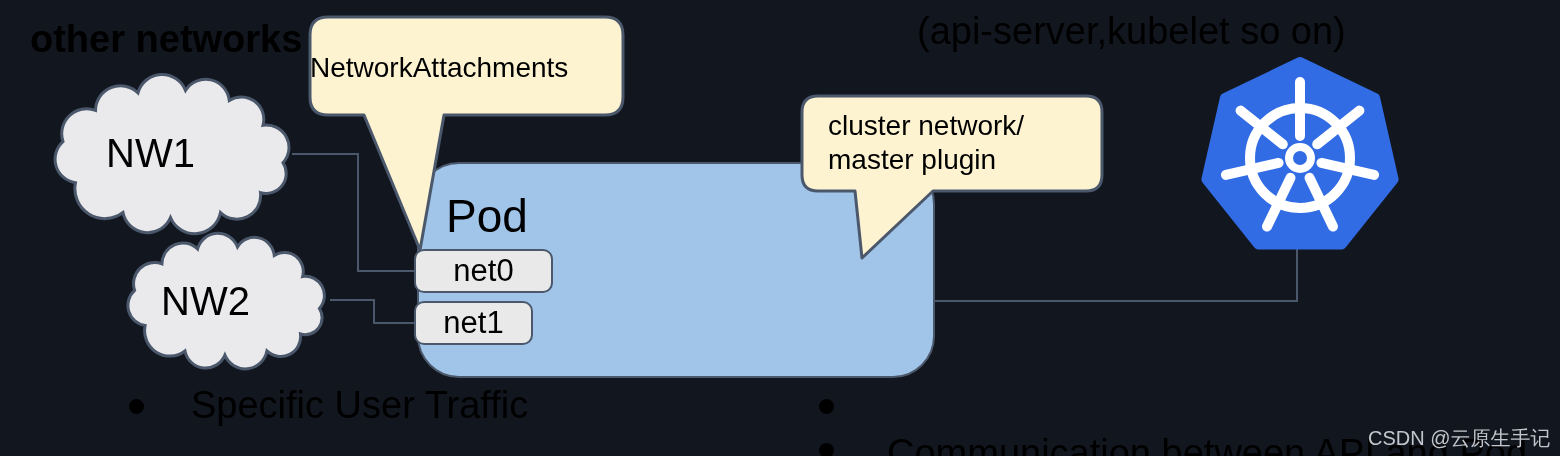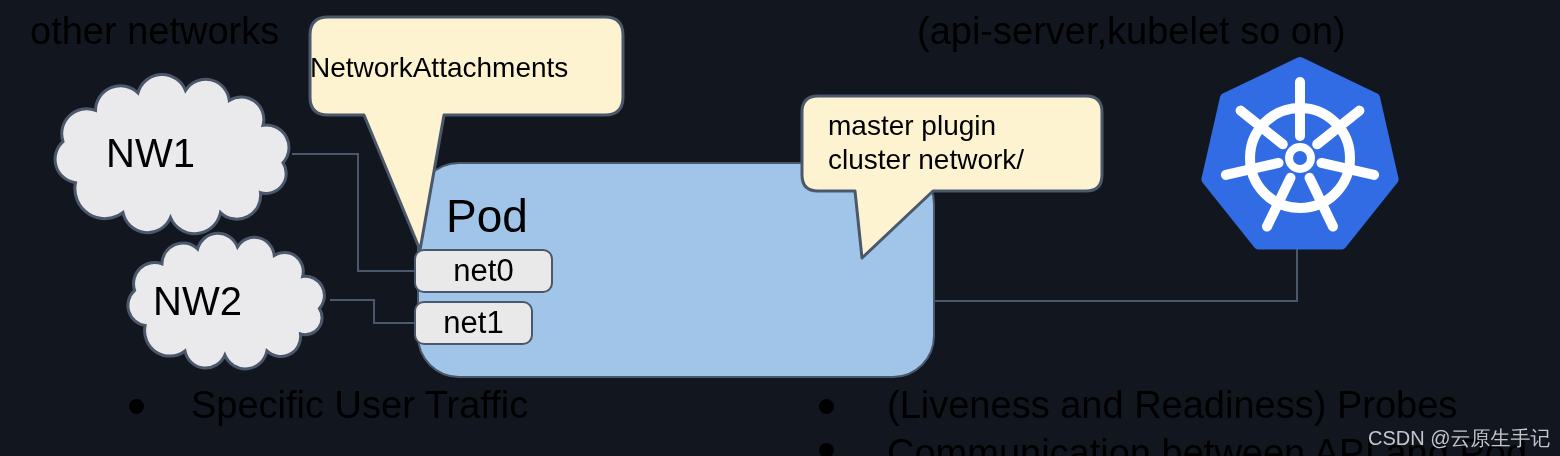--- a/index.html
+++ b/index.html
@@ -6,26 +6,26 @@
   .canvas {
     position:relative; width:1560px; height:456px;
     background:var(--background,#12161f);
     overflow:hidden;
     font-family:"Liberation Sans", sans-serif;
   }
   .layer { position:absolute; left:0; top:0; width:1560px; height:456px; z-index:2; }
   .t { position:absolute; color:var(--text-dark,#000); white-space:nowrap; line-height:1.15; z-index:3; }
 
   .top-label { font-size:38px; }
-  #lbl-other   { left:30px;  top:10px; }
+  #lbl-other   { left:30px;  top:18px;font-weight:bold; }
   #lbl-apisrv  { left:917px; top:10px; }
 
   .cloud-label { font-size:40px; }
   #lbl-nw1 { left:106px; top:130px; }
-  #lbl-nw2 { left:153px; top:278px; }
+  #lbl-nw2 { left:161px; top:278px; }
 
   .pod-box {
     position:absolute; left:417px; top:162px; width:518px; height:216px;
     background:var(--pod-fill,#a0c5e9);
     border:2px solid var(--stroke,#4b586c);
     border-radius:42px; box-sizing:border-box; z-index:1;
   }
   #lbl-pod { left:446px; top:190px; font-size:46px; }
 
   .chip {
@@ -118,27 +118,26 @@
 
   <div class="chip" id="chip-net0">
     <span>net0</span>
   </div>
   <div class="chip" id="chip-net1">
     <span>net1</span>
   </div>
 
   <div class="t" id="callout-a-text">NetworkAttachments</div>
   <div class="t" id="callout-b-text">
+    <div>cluster network/</div>
     <div>master plugin</div>
-    <div>cluster network/</div>
   </div>
 
   <span class="dot" id="dot-1"></span>
   <div class="t bullet-text" id="bullet-text-1">Specific User Traffic</div>
 
   <span class="dot" id="dot-2"></span>
-  <div class="t bullet-text" id="bullet-text-2">(Liveness and Readiness) Probes</div>
 
   <span class="dot" id="dot-3"></span>
   <div class="t bullet-text" id="bullet-text-3">Communication between API and Pod</div>
 
   <div class="t" id="watermark">CSDN @云原生手记</div>
 </div>
 
 </body></html>

